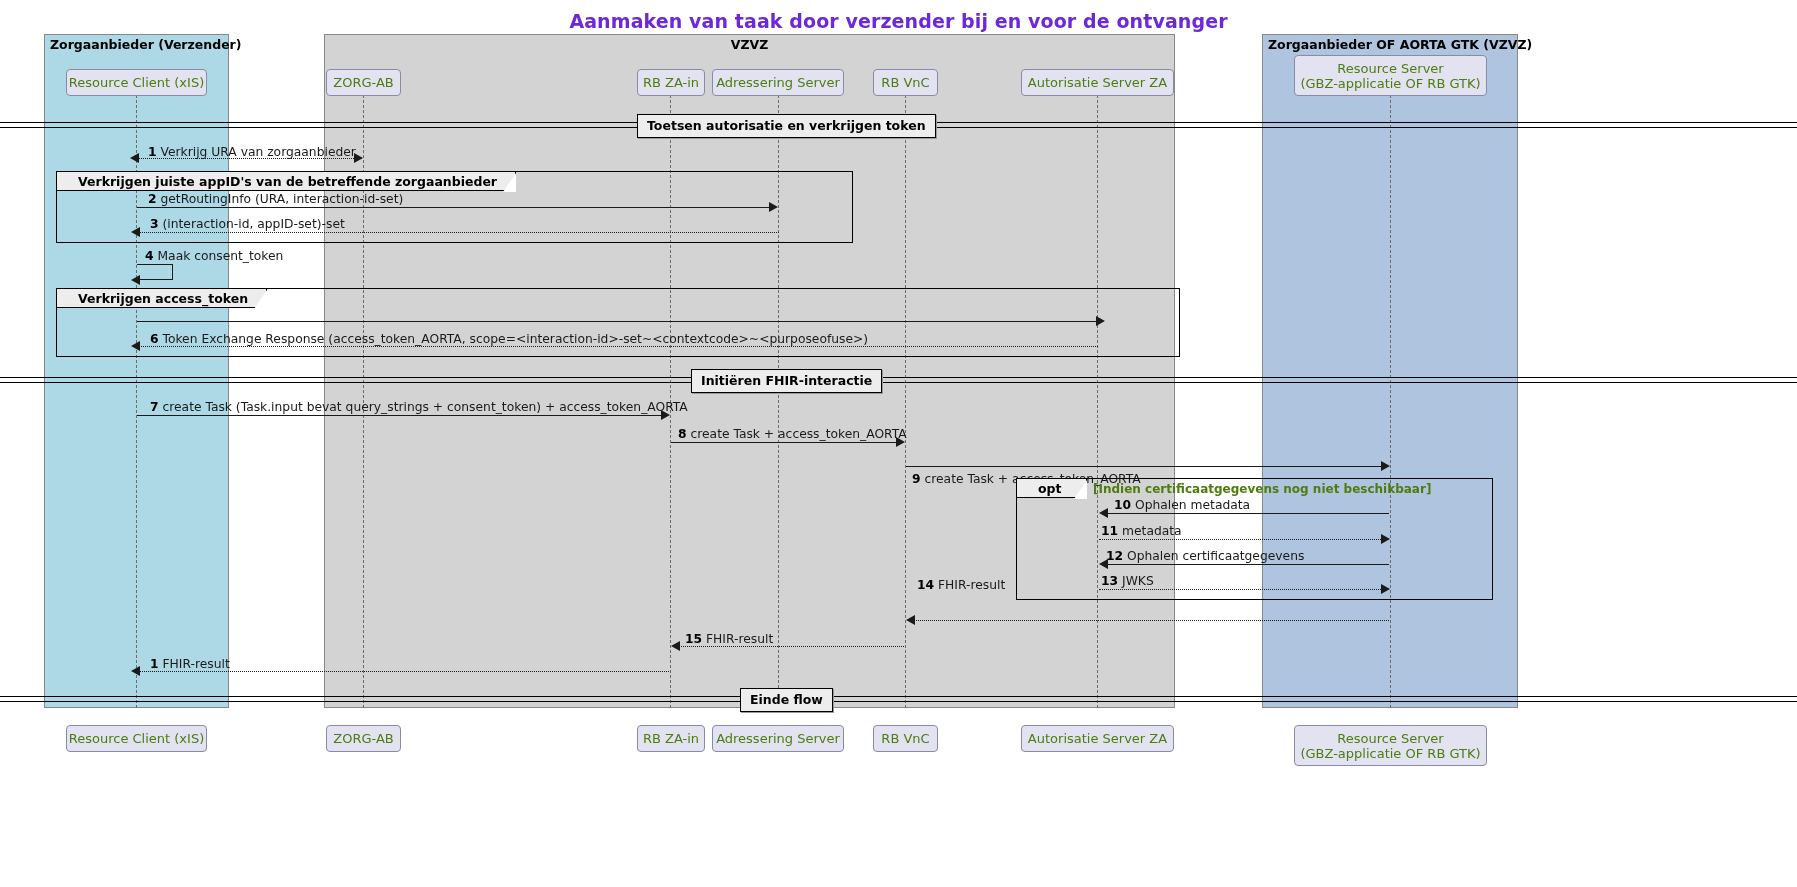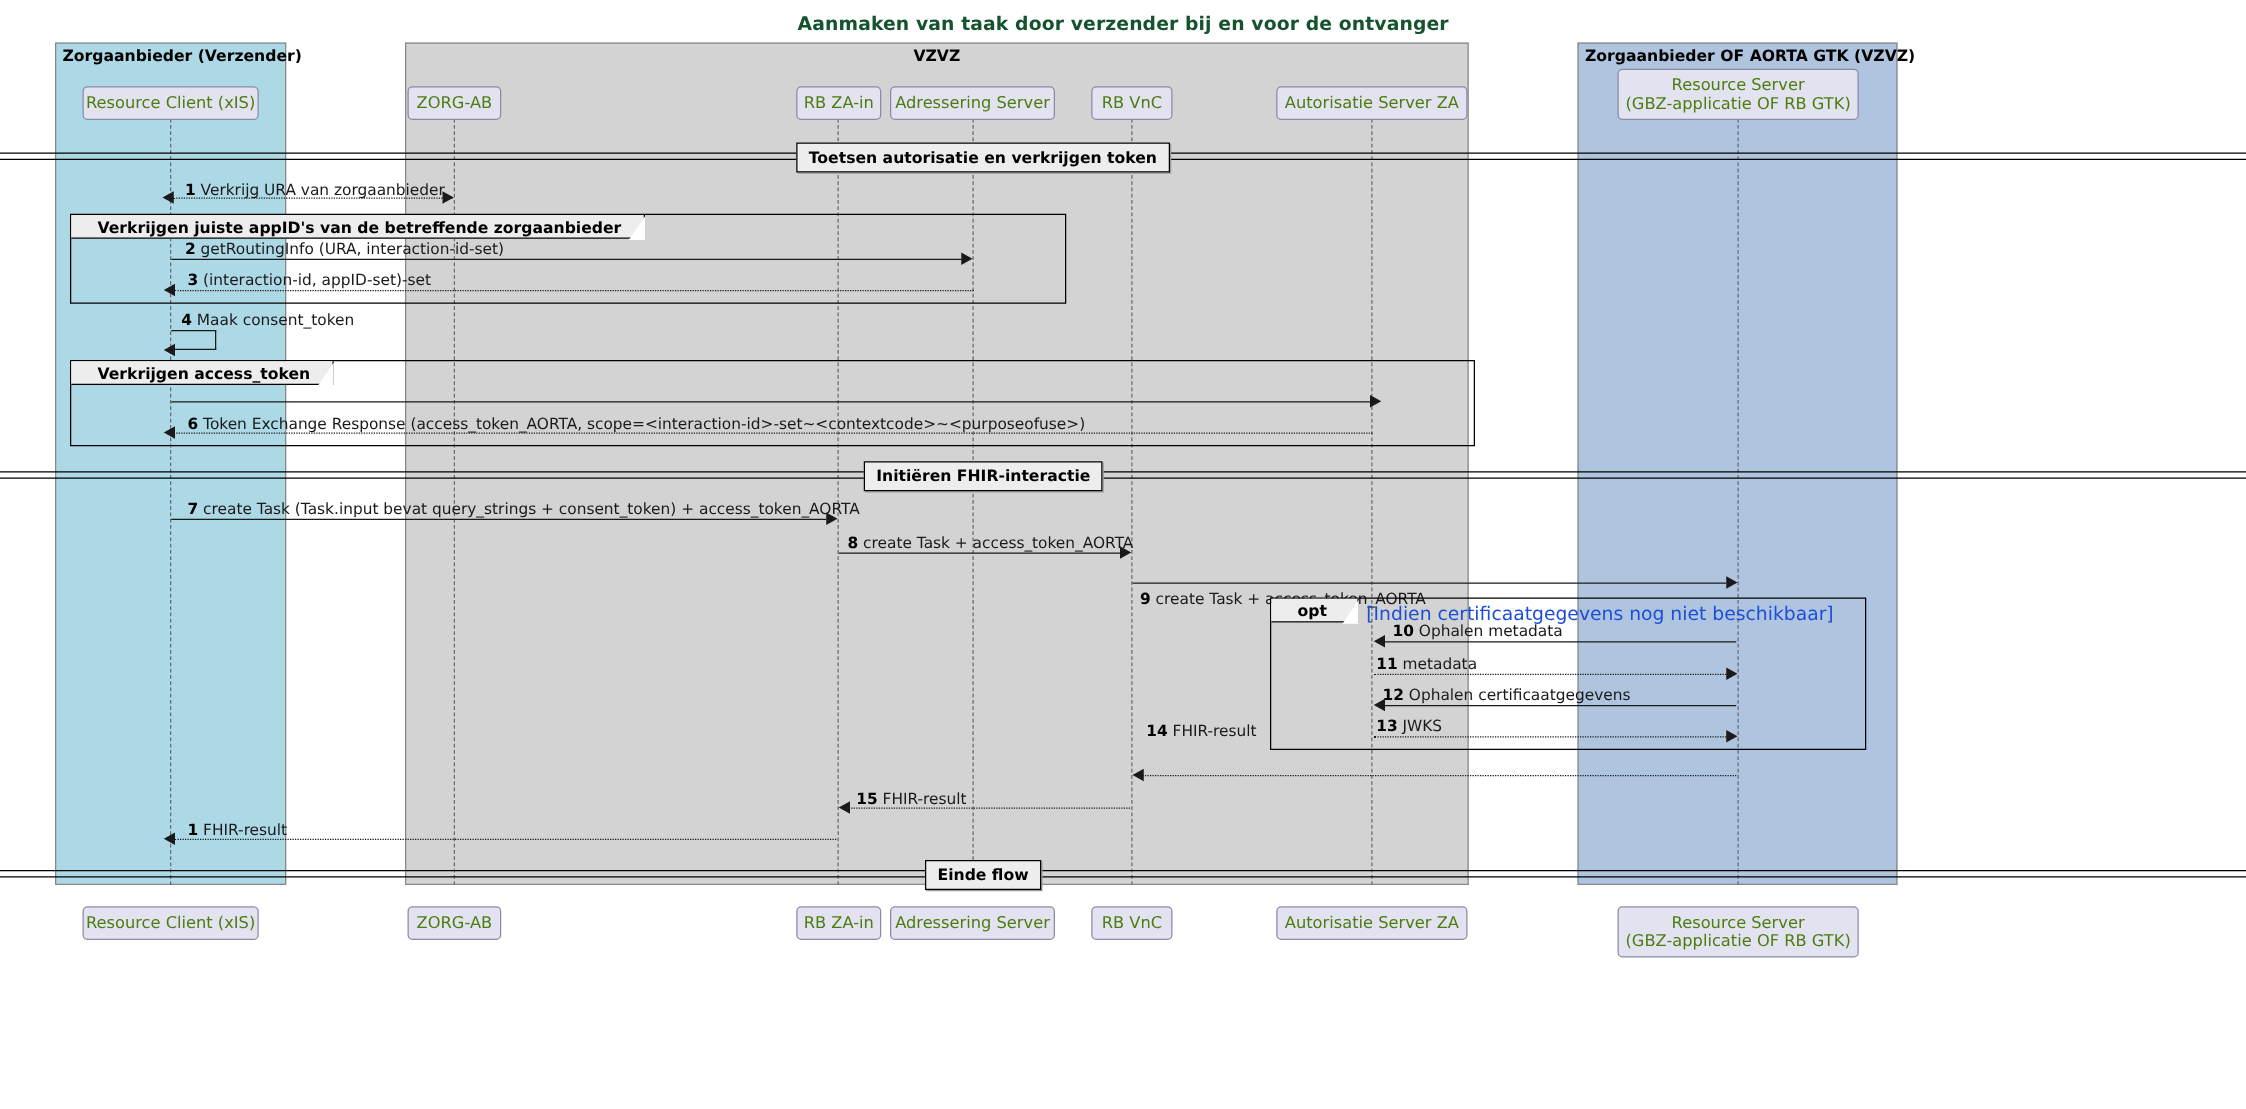--- a/index.html
+++ b/index.html
@@ -8,21 +8,21 @@
     width:1797px;height:887px;position:relative;
     background:#FFFFFF;
     font-family:"DejaVu Sans","Liberation Sans",sans-serif;
     overflow:hidden;
   }
   .canvas{position:absolute;left:0;top:0;width:1797px;height:887px;}
 
   
   .diagram-title{
     position:absolute;left:0;top:10px;width:1797px;text-align:center;
-    font-size:15px;font-weight:bold;color:#14532d;letter-spacing:.1px;
+    font-size:19px;font-weight:bold;color:#6d28d9;letter-spacing:.1px;
   }
 
   
   .pbox{position:absolute;border:1px solid #888;box-sizing:border-box;}
   .pbox-title{
     position:absolute;top:2px;left:5px;font-size:12.5px;font-weight:bold;color:#000;
     white-space:nowrap;
   }
   .pbox-title.center{left:0;width:100%;text-align:center;}
 
@@ -60,21 +60,21 @@
     padding:1px 18px 0 21px;box-sizing:border-box;
     display:flex;align-items:center;white-space:nowrap;
   }
   .frame-tab:after{
     content:"";position:absolute;right:-1px;bottom:-1.6px;
     width:0;height:0;border-style:solid;
     border-width:0 0 19px 13px;border-color:transparent transparent #fff transparent;
   }
   .frame-tab.opt{padding-right:24px;}
   .frame-cond{
-    position:absolute;font-size:15px;font-weight:normal;color:#1d4ed8;white-space:nowrap;
+    position:absolute;font-size:12px;font-weight:bold;color:#4d7c0f;white-space:nowrap;
   }
 
   
   .msg-line{position:absolute;height:0;border-top:1.1px solid #1a1a1a;}
   .msg-line.dotted{border-top:1.3px dotted #1a1a1a;}
   .msg-label{
     position:absolute;font-size:12.3px;color:#1a1a1a;white-space:nowrap;line-height:14px;
   }
   .msg-label b{font-weight:bold;color:#000;}
   .arrow{position:absolute;width:0;height:0;border-style:solid;}

